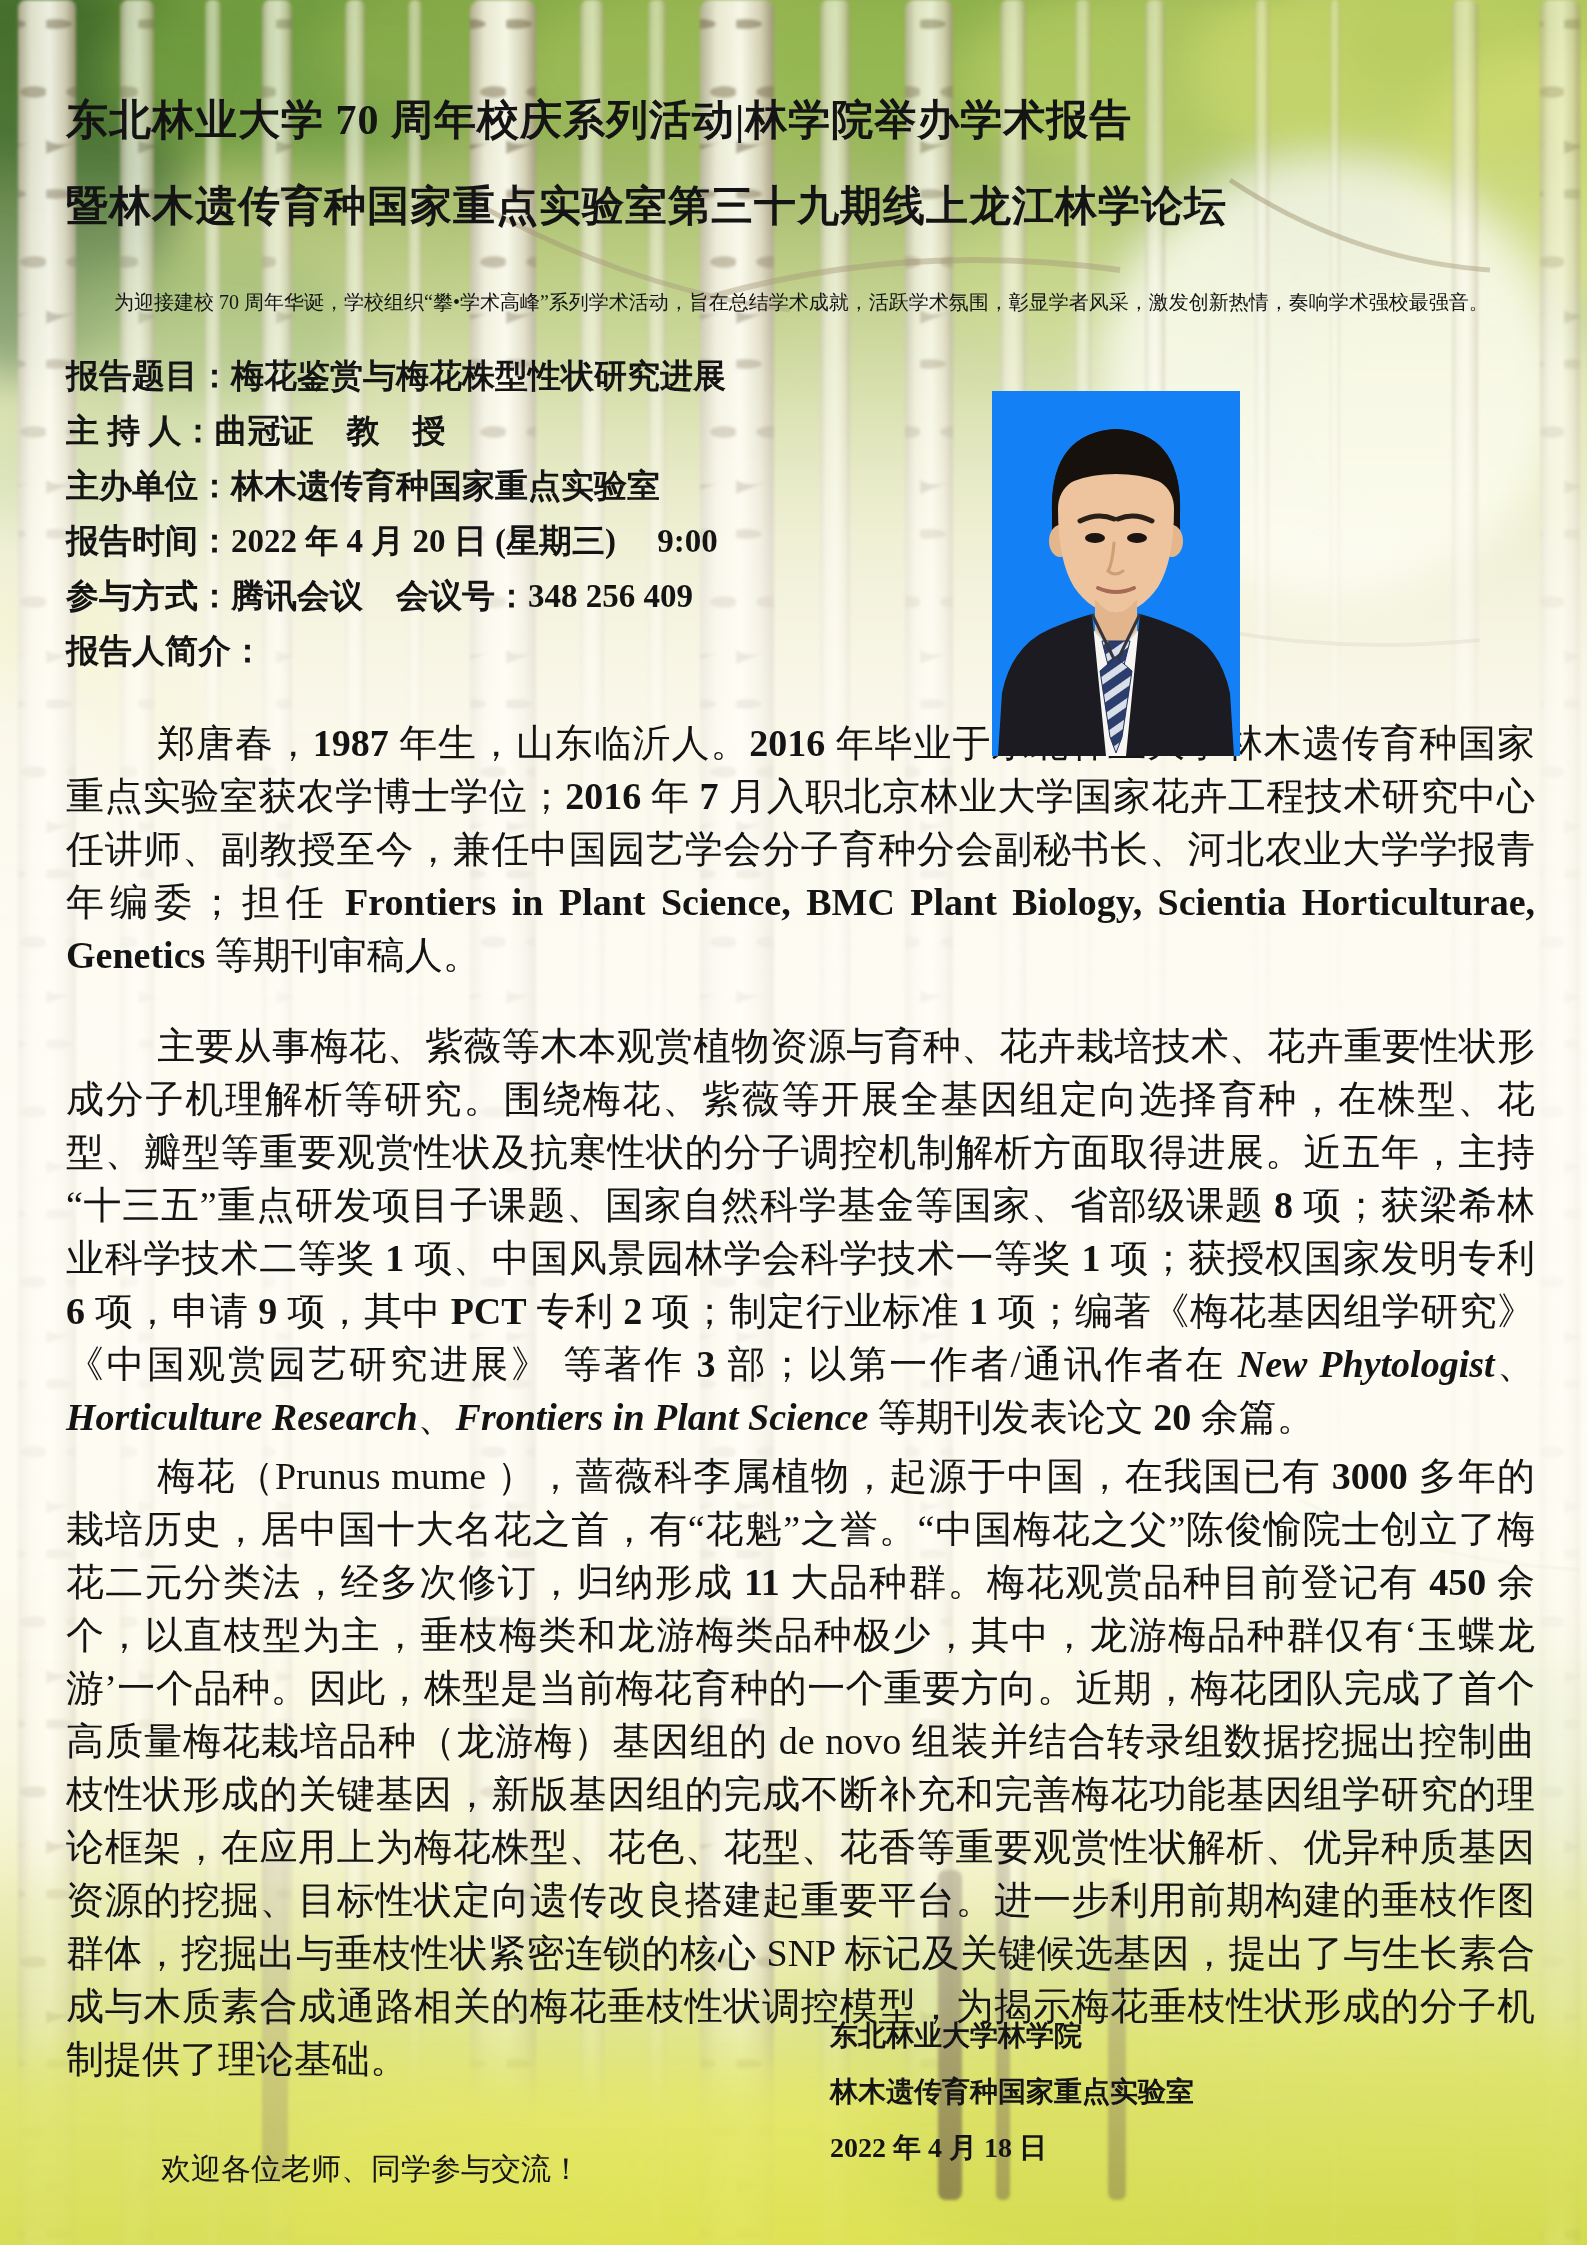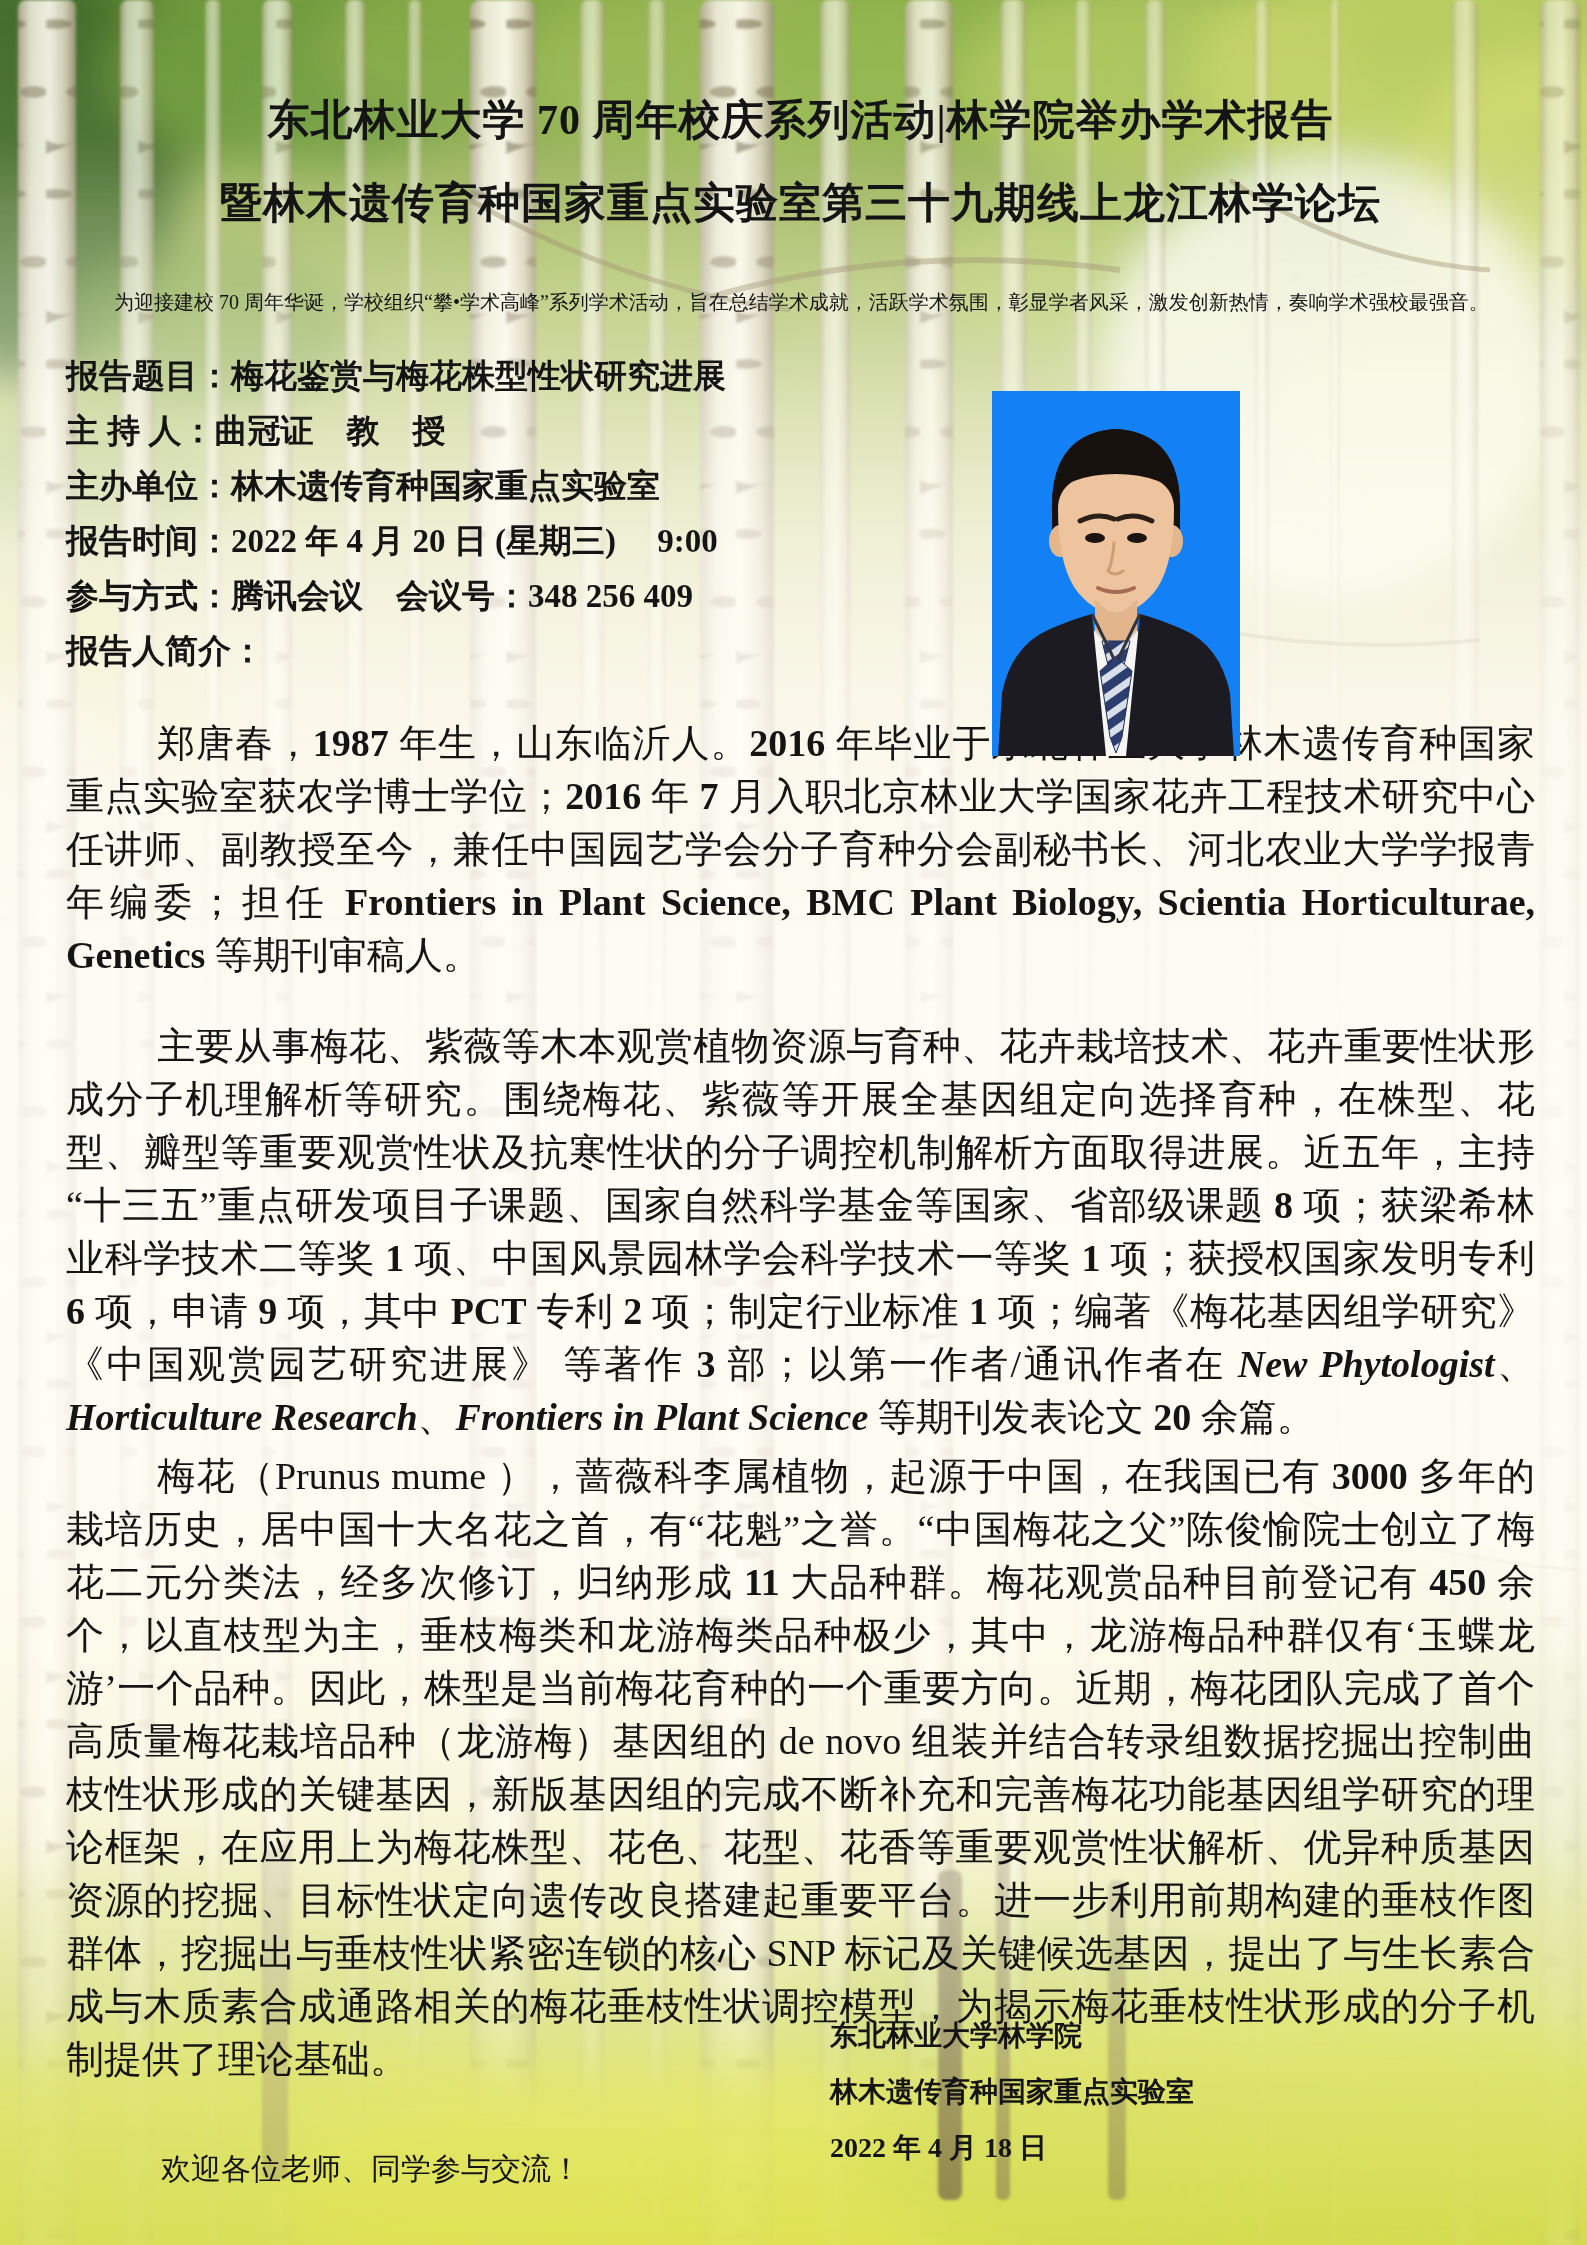--- a/index.html
+++ b/index.html
@@ -5,23 +5,23 @@
   html,body{margin:0;padding:0;background:#ffffff;}
   .page{
     position:relative;
     width:1587px;height:2245px;
     overflow:hidden;
     font-family:"Liberation Serif","DejaVu Serif",serif;
     color:#141414;
   }
   .bg{position:absolute;left:0;top:0;width:1587px;height:2245px;z-index:0;}
   .content{position:relative;z-index:2;padding:0 52px 0 66px;}
-  .title{ text-align:center;font-weight:bold;font-size:42px;letter-spacing:1px;line-height:46px;}
+  .title{ font-weight:bold;font-size:42px;letter-spacing:1px;line-height:46px;}
   .t1{padding-top:97px;}
-  .t2{margin-top:40px;font-family:Liberation Mono, monospace;}
+  .t2{margin-top:40px;}
   .intro{margin-top:46px;font-size:20px;line-height:54px;text-align:justify;text-indent:2.4em;}
   .details{margin-top:10px;font-size:33px;font-weight:bold;line-height:55px;}
   .detail-row{white-space:nowrap;}
   .section-heading{font-size:33px;font-weight:bold;line-height:55px;}
   .para{font-size:38px;line-height:53px;text-align:justify;text-indent:2.4em;}
   .closing{margin-top:56px;margin-left:95px;font-size:30px;line-height:54px;}
   .footer{
     position:absolute;z-index:2;left:830px;top:2008px;width:660px;
     text-align:left;font-size:28px;font-weight:bold;line-height:56px;
   }

